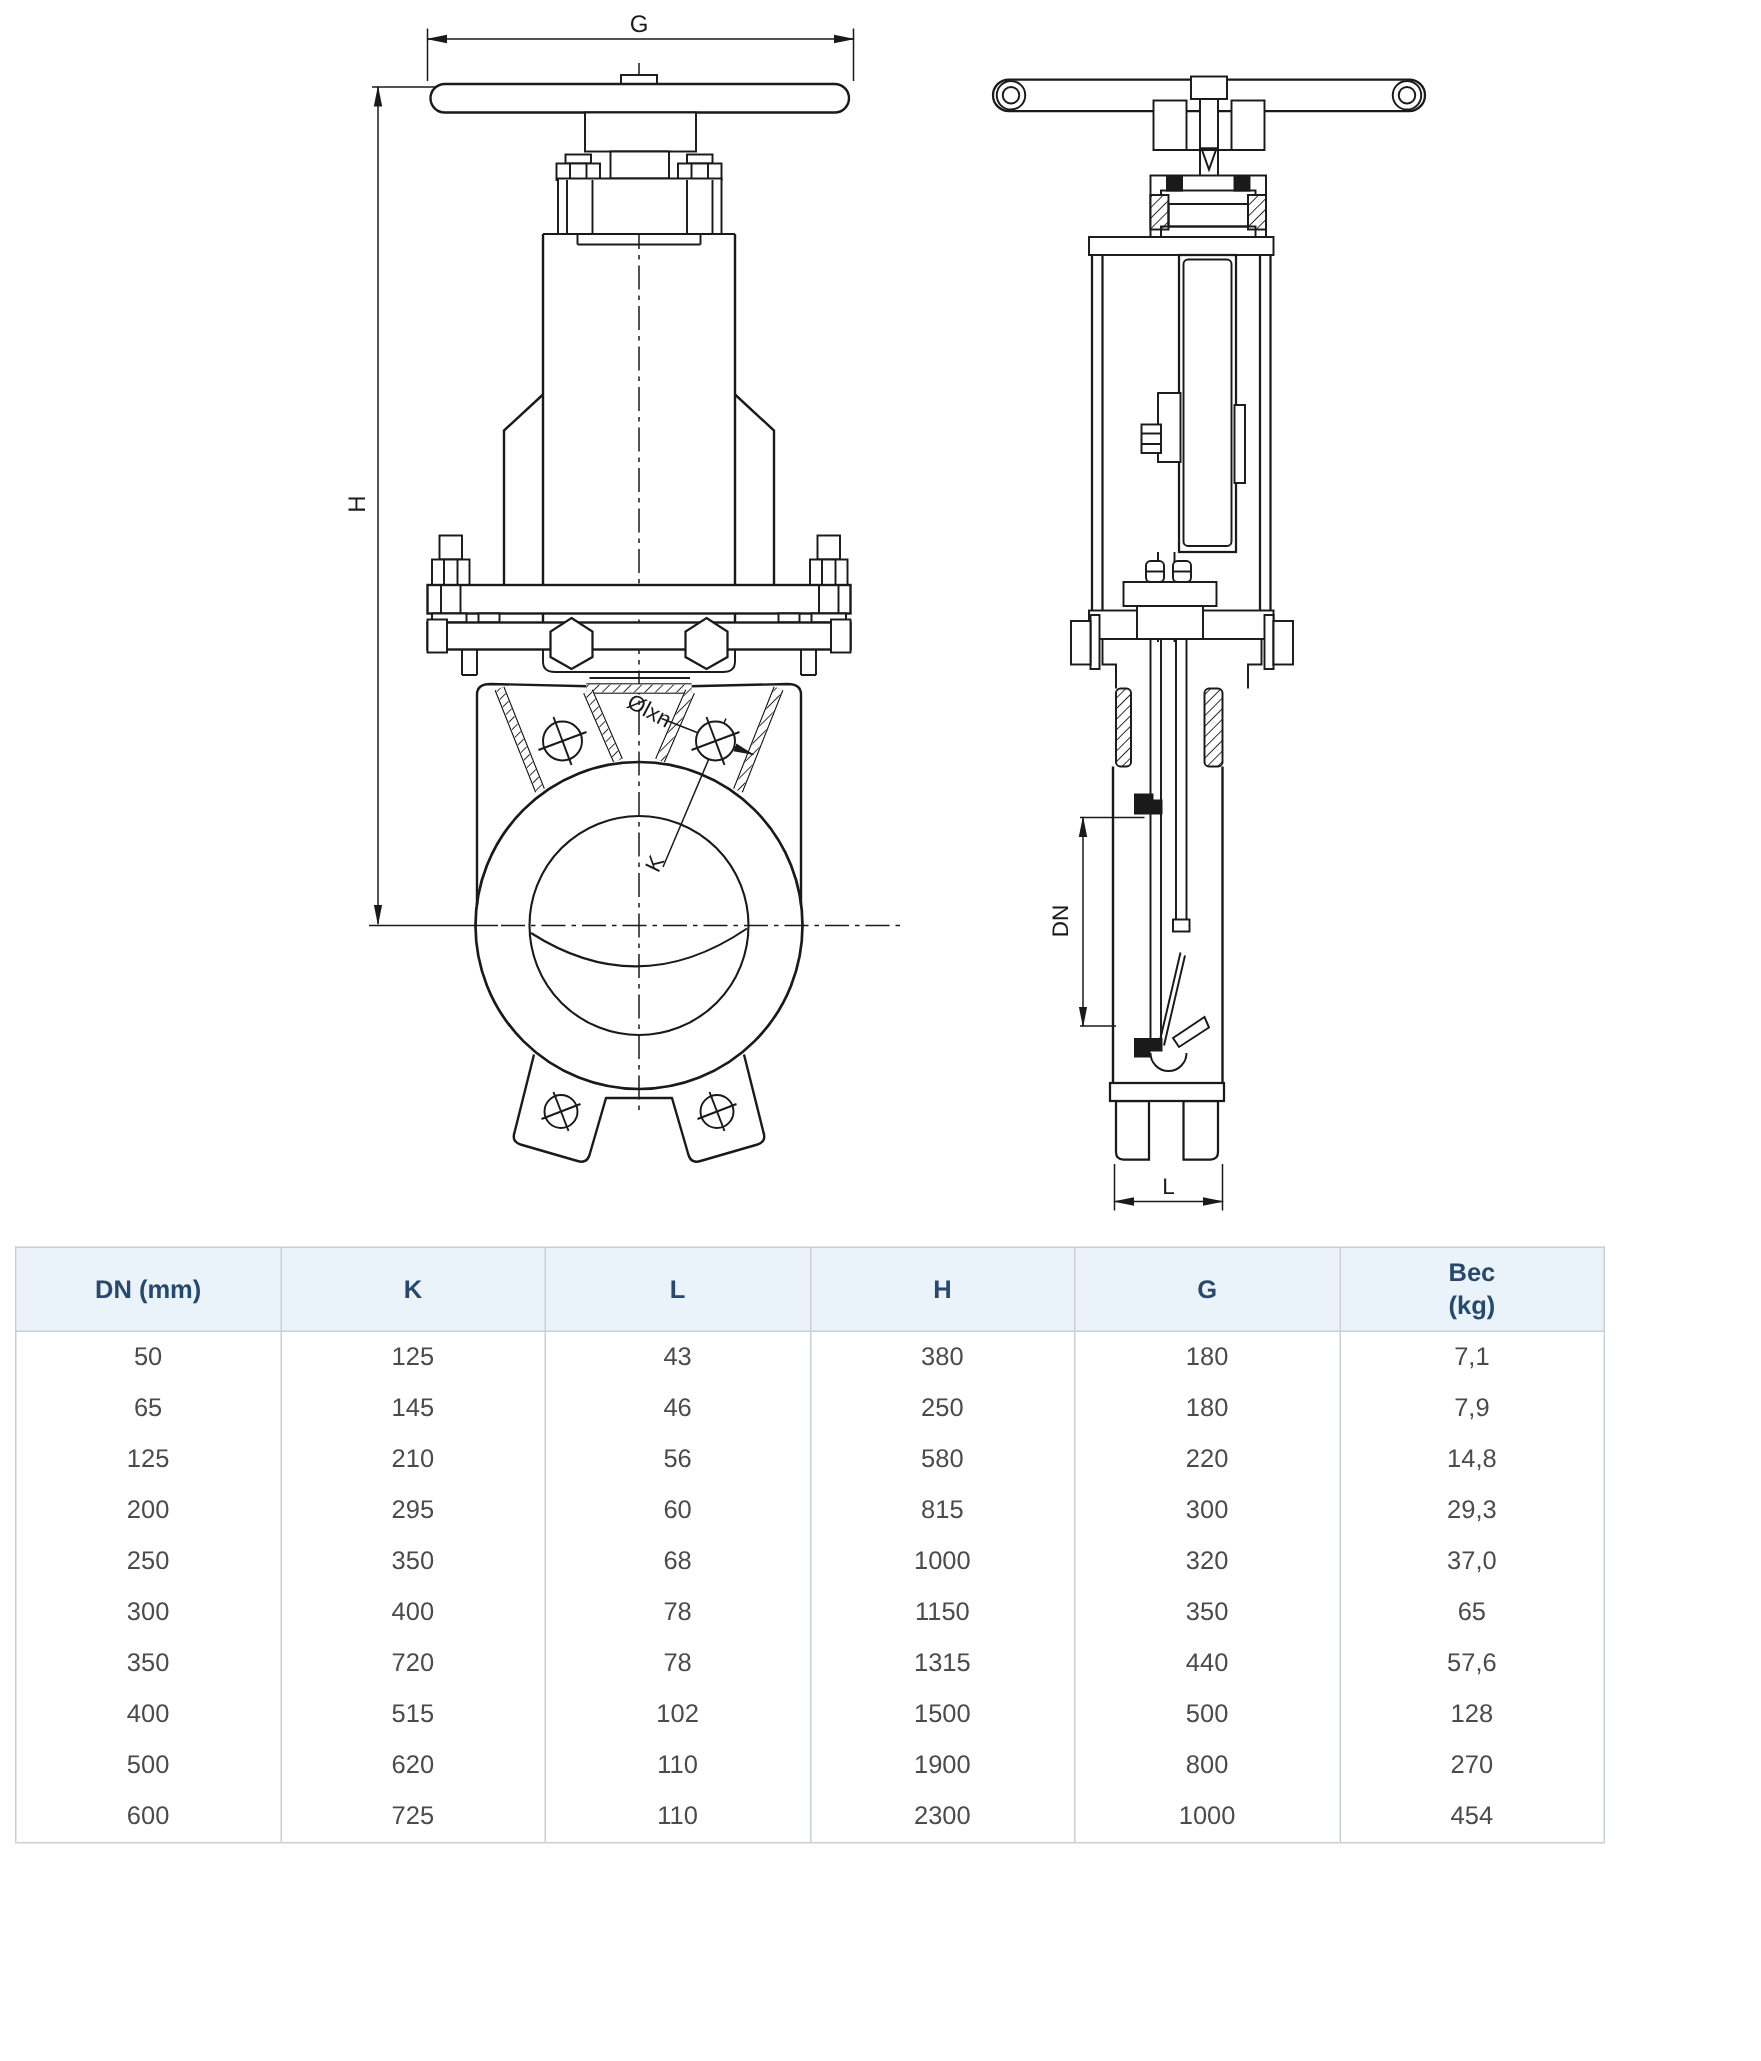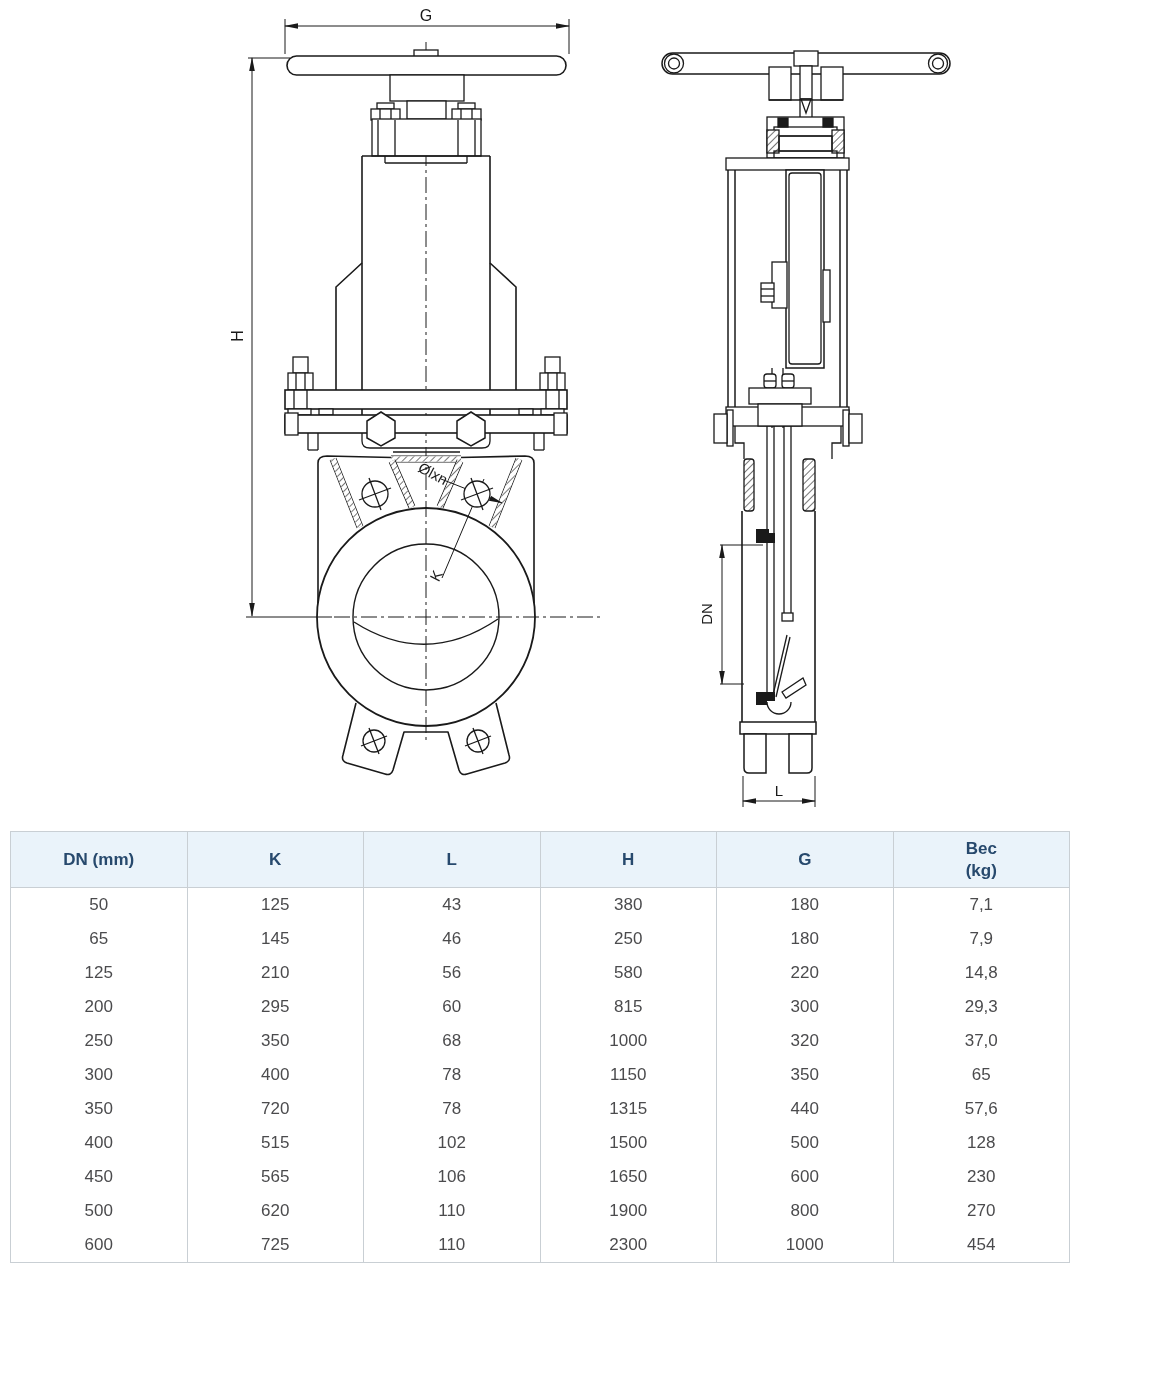--- a/index.html
+++ b/index.html
@@ -373,28 +373,20 @@
         </tr>
         <tr>
           <td>400</td>
           <td>515</td>
           <td>102</td>
           <td>1500</td>
           <td>500</td>
           <td>128</td>
         </tr>
         <tr>
-          <td>450</td>
-          <td>565</td>
-          <td>106</td>
-          <td>1650</td>
-          <td>600</td>
-          <td>230</td>
-        </tr>
-        <tr>
           <td>500</td>
           <td>620</td>
           <td>110</td>
           <td>1900</td>
           <td>800</td>
           <td>270</td>
         </tr>
         <tr>
           <td>600</td>
           <td>725</td>

